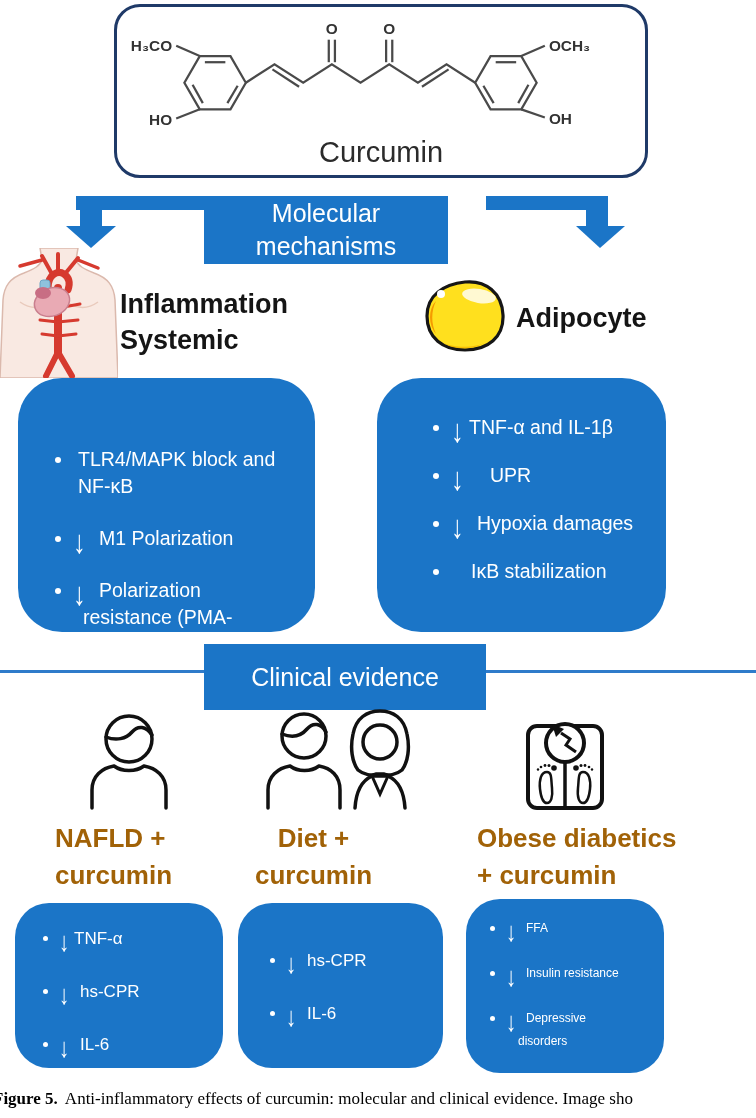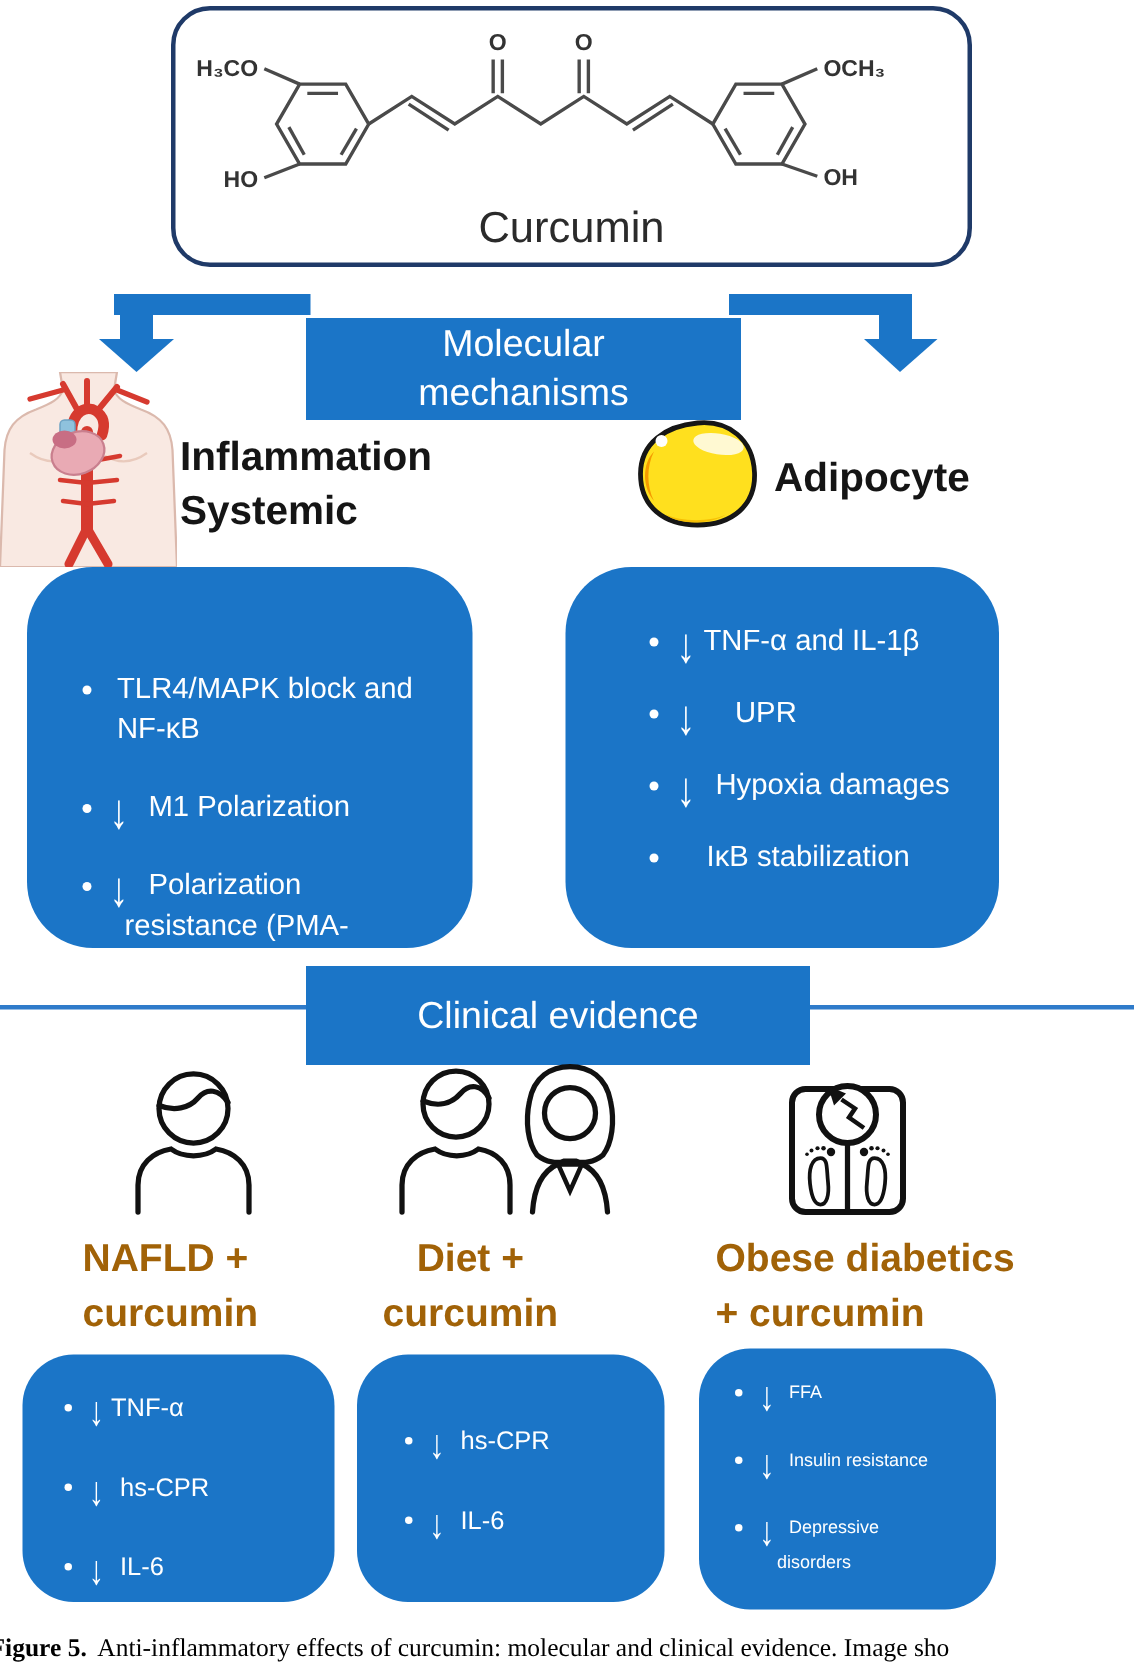--- a/index.html
+++ b/index.html
@@ -18,22 +18,22 @@
     position:absolute; left:0; right:0; bottom:6px; text-align:center;
     font-size:29px; color:#2b2b2b;
   }
 
   
   .blue { background:#1b75c7; color:#fff; }
   .banner {
     display:flex; flex-direction:column; align-items:center; justify-content:center;
     font-size:25px; line-height:33px; text-align:center;
   }
-  .banner-molecular { left:204px; top:212px; width:290px; height:68px; }
-  .banner-clinical  { left:204px; top:644px; width:336px; height:66px; }
+  .banner-molecular { left:204px; top:196px; width:244px; height:68px; }
+  .banner-clinical  { left:204px; top:644px; width:282px; height:66px; }
   .clinical-line { left:0; top:670px; width:756px; height:3px; background:#2f7bca; }
 
   .mech-box { border-radius:44px; }
   .sys-box { left:18px;  top:378px; width:297px; height:254px; }
   .adi-box { left:377px; top:378px; width:289px; height:254px; }
   .small-box { border-radius:34px; }
   .cbox-1 { left:15px;  top:903px; width:208px; height:165px; }
   .cbox-2 { left:238px; top:903px; width:205px; height:165px; }
   .cbox-3 { left:466px; top:899px; width:198px; height:174px; }
 

